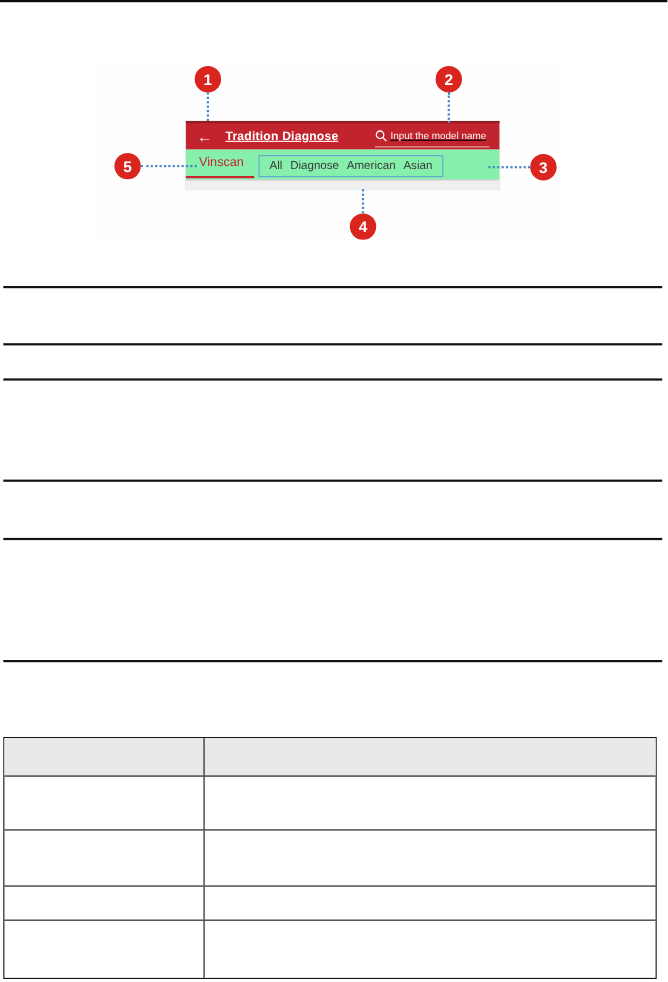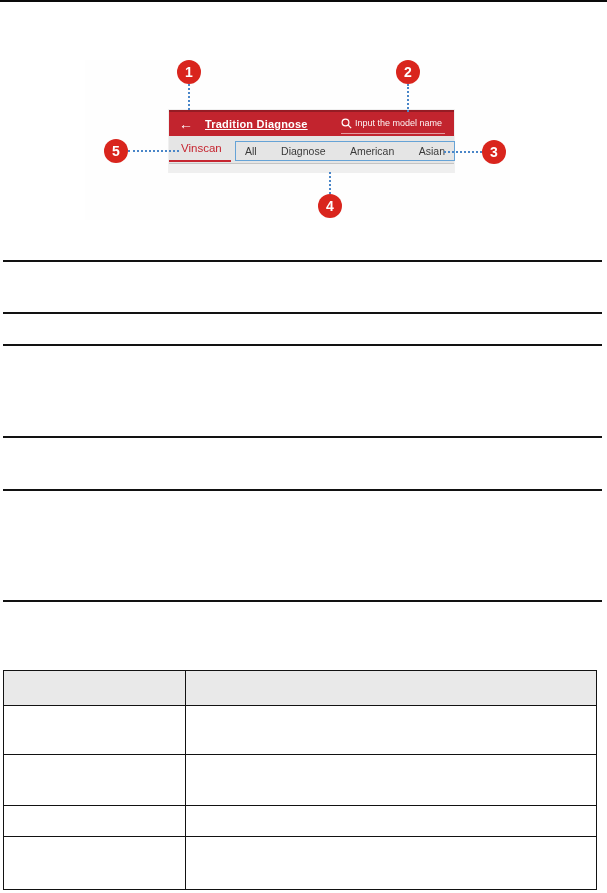--- a/index.html
+++ b/index.html
@@ -10,28 +10,28 @@
   
   .figure{position:absolute;left:85px;top:60px;width:425px;height:160px;background:#fefefe;}
 
   .screenshot{position:absolute;left:84px;top:50px;width:285px;height:62px;
               box-shadow:0 0 0 1px #f0f0f0;}
   .app-header{height:24px;background:#c2242e;border-top:2px solid #951c24;
               display:flex;align-items:center;position:relative;}
   .back-arrow{color:#ffffff;font-size:14px;font-weight:bold;margin-left:10px;line-height:1;}
   .app-title{color:#ffffff;font-size:11px;font-weight:bold;margin-left:12px;letter-spacing:.2px;text-decoration:underline;}
   .search{position:absolute;right:9px;bottom:2px;width:104px;height:20px;
-          display:flex;align-items:center;border-bottom:1.5px solid rgba(255,255,255,.55);}
+          display:flex;align-items:center;border-bottom:1.5px solid rgba(255,255,255,.55);text-decoration:underline;}
   .search svg{flex:0 0 auto;margin-right:3px;}
   .search-text{color:rgba(255,255,255,.95);font-size:9px;white-space:nowrap;}
 
-  .app-tabs{height:27px;background:#e5e5e5;position:relative;}
+  .app-tabs{height:27px;background:#86efac;position:relative;}
   .tab-active{position:absolute;left:12px;top:6px;font-size:11.5px;color:#c62530;}
   .tab-underline{position:absolute;left:0;bottom:1px;width:62px;height:2.5px;background:#c62530;}
-  .filter-box{position:absolute;left:66px;top:4.5px;width:220px;height:20px;box-sizing:border-box;
+  .filter-box{position:absolute;left:66px;top:4.5px;width:168px;height:20px;box-sizing:border-box;
               border:1.5px solid #66a3d6;display:flex;align-items:center;
               justify-content:space-between;padding:0 9px;}
   .filter-box span{font-size:10.5px;color:#3a3a3a;white-space:nowrap;}
   .app-strip{height:9px;background:#efefef;border-top:1px solid #c4c4c4;}
 
   .callout{position:absolute;width:24px;height:24px;border-radius:50%;background:#d9251d;
            color:#ffffff;font-size:14px;font-weight:bold;display:flex;
            align-items:center;justify-content:center;}
   .c1{left:92px;top:0;}
   .c2{left:311px;top:0;}

